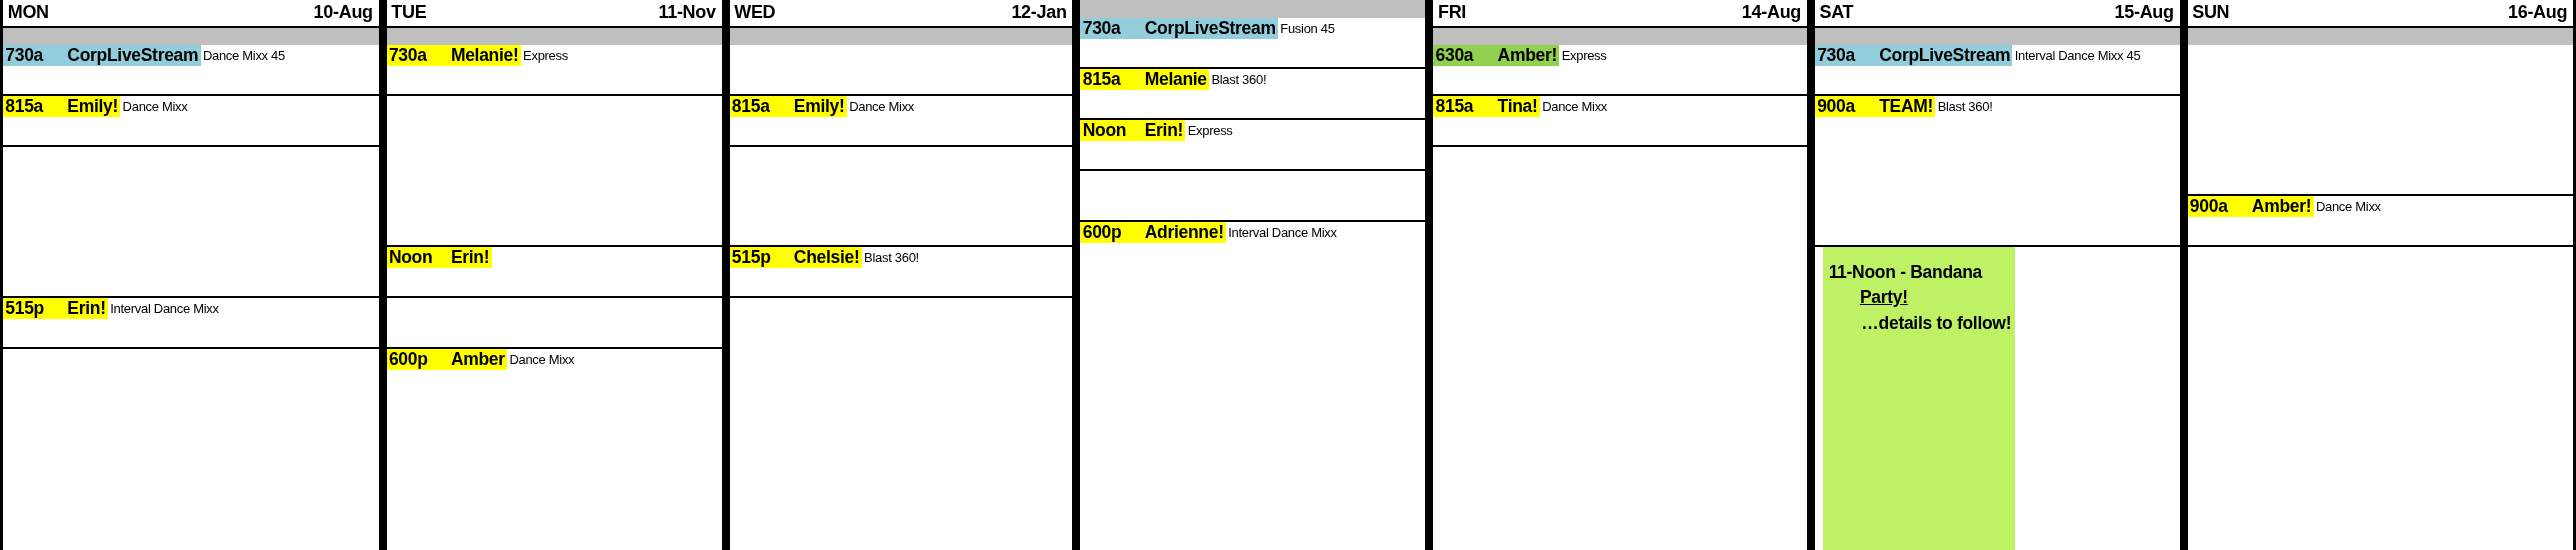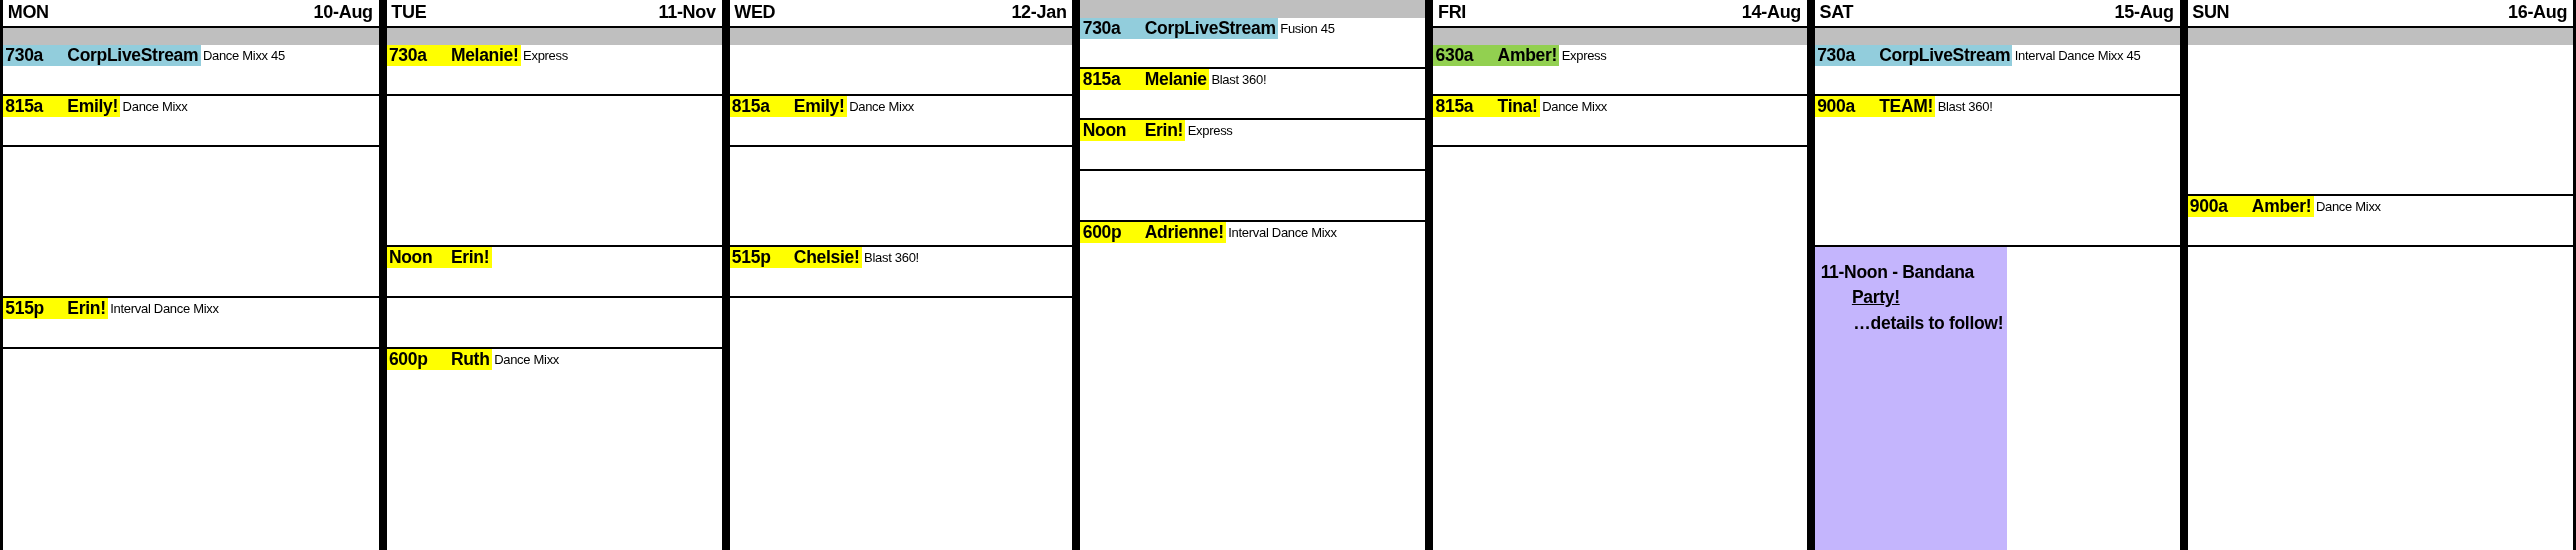--- a/index.html
+++ b/index.html
@@ -108,21 +108,22 @@
     white-space: nowrap;
     padding: 0 2.3px;
     background: #ffffff;
     letter-spacing: -0.3px;
   }
 
   .empty-fill { flex: 1 1 auto; background: #ffffff; min-height: 0; }
 
   .note-block {
     padding: 12.8px 3.5px 0 3.5px;
-    background: #c4b5fd;
+    background: #bef264;
+    margin-left: 8px;
   }
   .note-line {
     font-weight: bold;
     font-size: 17.5px;
     line-height: 25.6px;
     color: #000000;
     white-space: nowrap;
     letter-spacing: -0.3px;
   }
   .note-line.l1 { text-align: left;   padding-left: 2.3px; }
@@ -196,21 +197,21 @@
             <span class="who">Erin!</span>
           </div>
           <div class="empty-fill"></div>
         </div>
         <div class="block" style="flex: 0 0 51px;">
           <div class="empty-fill"></div>
         </div>
         <div class="block" style="flex: 1 1 auto;">
           <div class="slot-head bg-yellow">
             <span class="time">600p</span>
-            <span class="who">Ruth</span>
+            <span class="who">Amber</span>
           </div>
           <div class="slot-class">Dance Mixx</div>
           <div class="empty-fill"></div>
         </div>
       </div>
     </div>
     <div class="day-col w-wed">
       <div class="day-header">
         <span class="day-name">WED</span>
         <span class="day-date">12-Jan</span>

